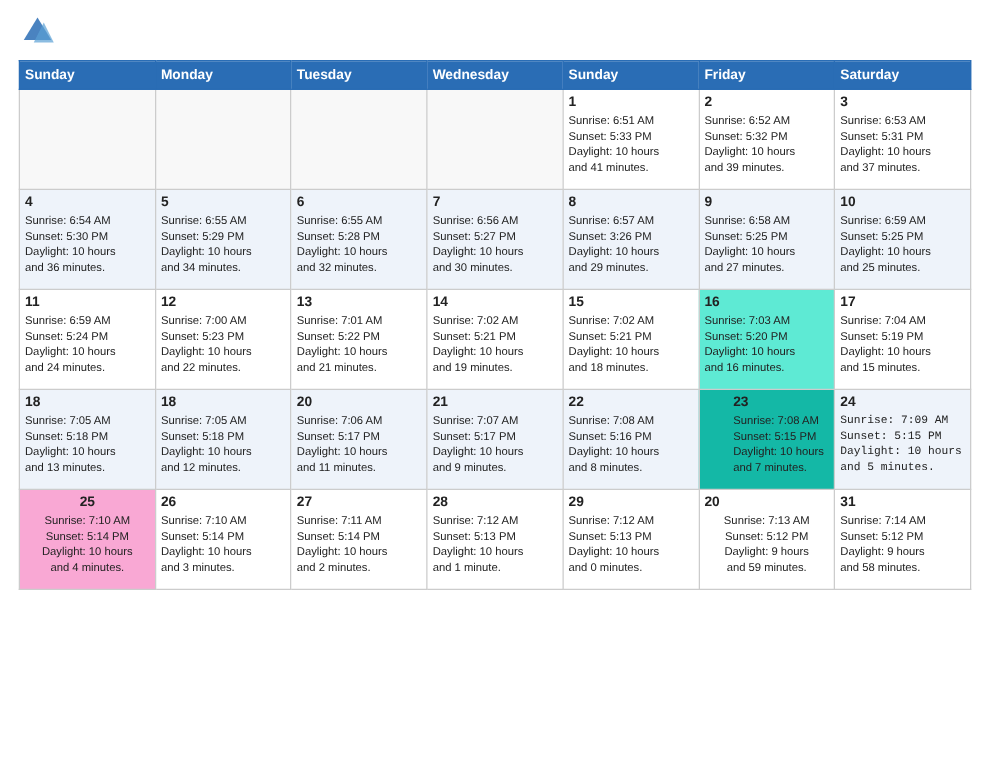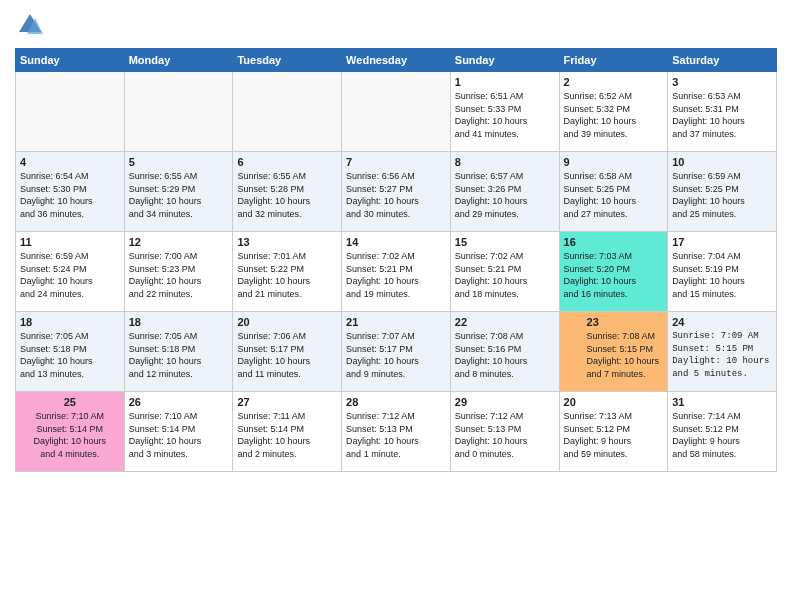--- a/index.html
+++ b/index.html
@@ -288,21 +288,21 @@
 Daylight: 10 hours
 and 9 minutes.</div>
         </td>
         <td style="background: rgb(238, 243, 250);">
           <span class="day-num">22</span>
           <div class="day-info" style="white-space: pre-line;">Sunrise: 7:08 AM
 Sunset: 5:16 PM
 Daylight: 10 hours
 and 8 minutes.</div>
         </td>
-        <td style="background: #fdba74; padding-left: 27px;">
+        <td style="background: #14b8a6; padding-left: 27px;">
           <span class="day-num">23</span>
           <div class="day-info" style="white-space: pre-line;">Sunrise: 7:08 AM
 Sunset: 5:15 PM
 Daylight: 10 hours
 and 7 minutes.</div>
         </td>
         <td style="background: rgb(238, 243, 250);">
           <span class="day-num">24</span>
           <div class="day-info" style="white-space: pre-line; font-family: Liberation Mono, monospace;">Sunrise: 7:09 AM
 Sunset: 5:15 PM
@@ -341,21 +341,21 @@
         </td>
         <td style="background: rgb(255, 255, 255);">
           <span class="day-num">29</span>
           <div class="day-info" style="white-space: pre-line;">Sunrise: 7:12 AM
 Sunset: 5:13 PM
 Daylight: 10 hours
 and 0 minutes.</div>
         </td>
         <td style="background: rgb(255, 255, 255);">
           <span class="day-num">20</span>
-          <div class="day-info" style="white-space: pre-line;">Sunrise: 7:13 AM
+          <div class="day-info" style="white-space: pre-line; text-align: center;">Sunrise: 7:13 AM
 Sunset: 5:12 PM
 Daylight: 9 hours
 and 59 minutes.</div>
         </td>
         <td style="background: rgb(255, 255, 255);">
           <span class="day-num">31</span>
           <div class="day-info" style="white-space: pre-line;">Sunrise: 7:14 AM
 Sunset: 5:12 PM
 Daylight: 9 hours
 and 58 minutes.</div>

